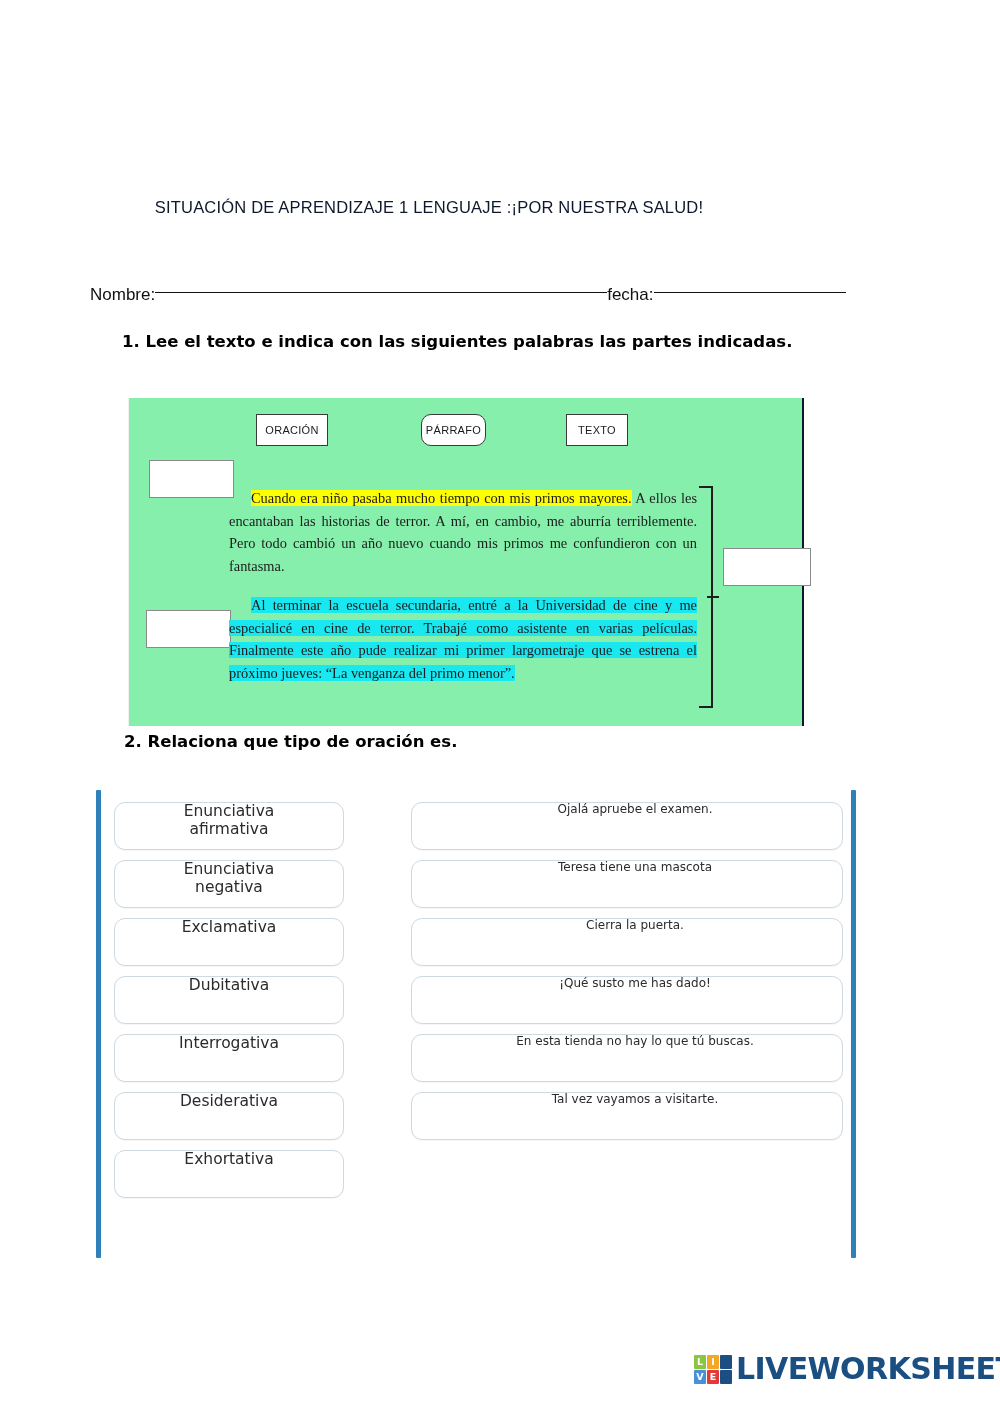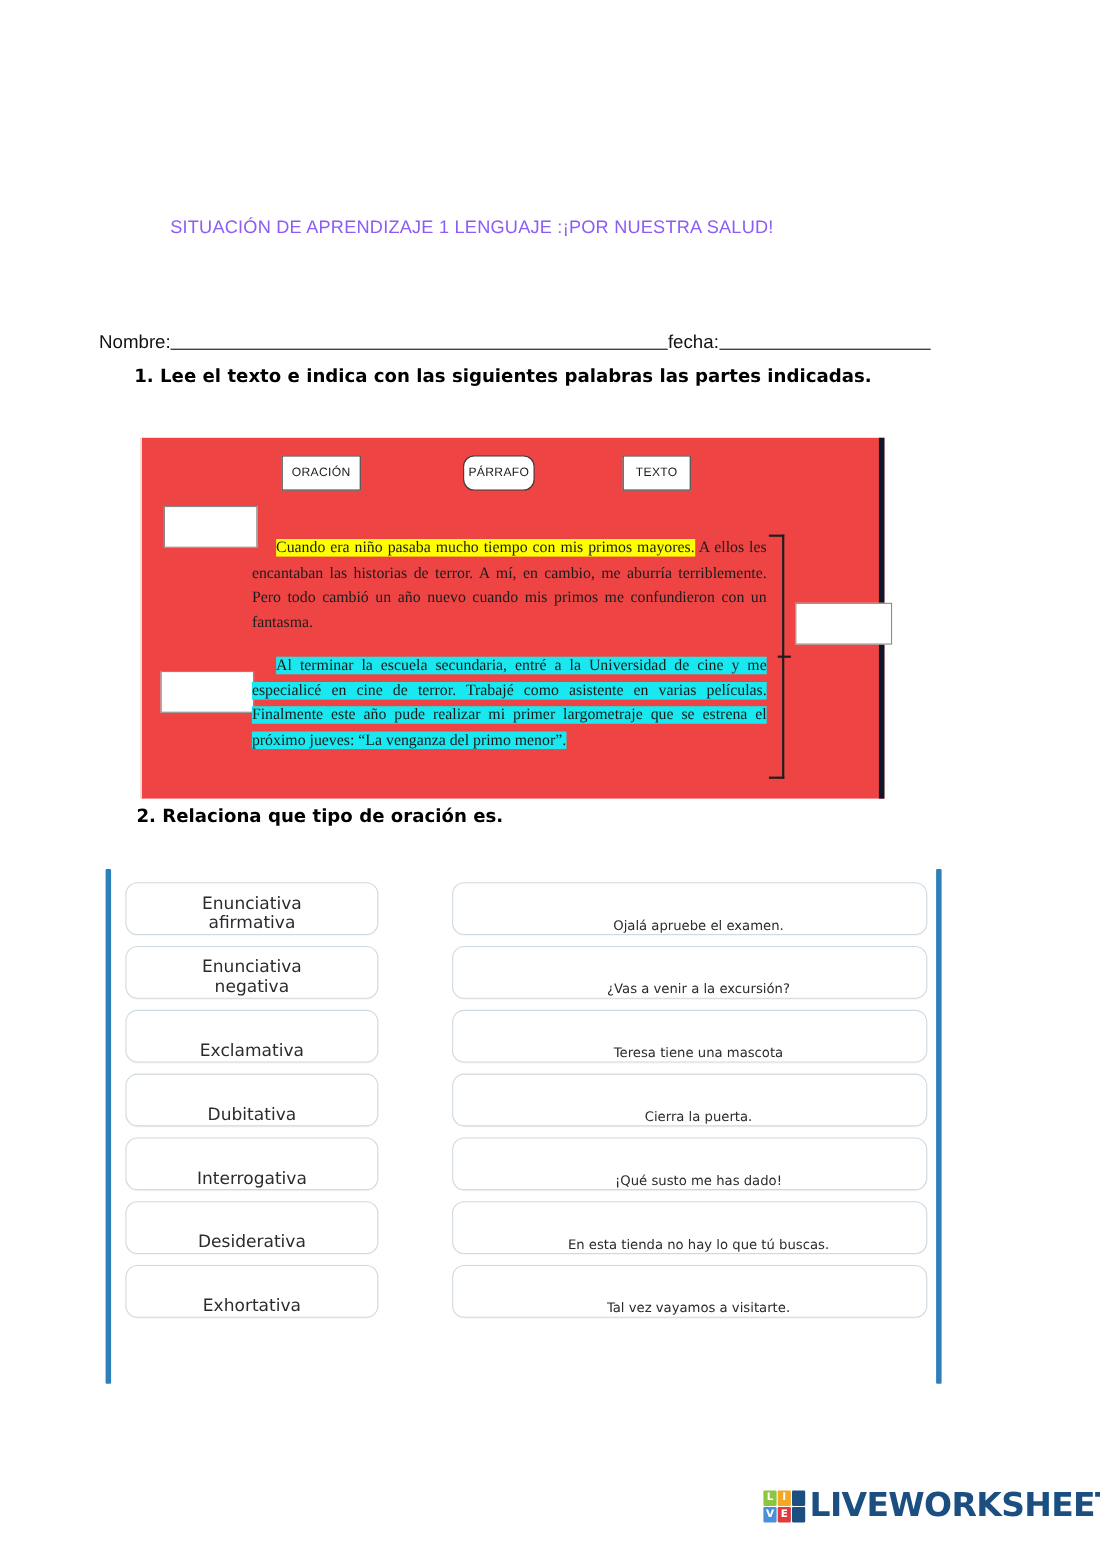--- a/index.html
+++ b/index.html
@@ -18,35 +18,34 @@
 
   
   .ws-title {
     position: absolute;
     left: 0;
     top: 198px;
     width: 858px;
     text-align: center;
     font-size: 16.5px;
     letter-spacing: 0.2px;
-    color: #8b5cf6;
+    color: #0f172a;
     white-space: nowrap;
   }
 
   .name-row {
     position: absolute;
     left: 90px;
     top: 285px;
     width: 810px;
     font-size: 17px;
     color: #111111;
     display: flex;
-    align-items: flex-end;
+    align-items: center;
     white-space: nowrap;
-    margin-top: 16px;
   }
   .name-row .lbl { flex: 0 0 auto; }
   .rule {
     display: inline-block;
     border-bottom: 1.6px solid #111;
     position: relative;
     top: -3px;
   }
   .rule-1 { width: 452px; }
   .rule-2 { width: 192px; }
@@ -64,22 +63,22 @@
   .q2 { left: 124px; top: 732px; }
 
   
   .ex1-frame {
     position: absolute;
     left: 128px;
     top: 398px;
     width: 676px;
     height: 328px;
     border-left: 1px solid #f0f0f0;
-    border-right: 5px solid #0f172a;
-    background: #ef4444;
+    border-right: 2px solid #0f172a;
+    background: #86efac;
     box-sizing: border-box;
   }
 
   
   .bank-box {
     position: absolute;
     border: 1.3px solid #3a3a3a;
     background: #fff;
     display: flex;
     align-items: center;
@@ -171,21 +170,21 @@
     gap: 10px;
   }
   .col-left  { left: 18px;  width: 230px; }
   .col-right { left: 315px; width: 432px; }
 
   .pill {
     border: 1.4px solid #cfd9e0;
     border-radius: 11px;
     background: #ffffff;
     display: flex;
-    align-items: flex-end;
+    align-items: flex-start;
     justify-content: center;
     text-align: center;
     font-family: "DejaVu Sans", sans-serif;
     color: #2b2b2b;
     box-sizing: border-box;
     line-height: 1.15;
     box-shadow: 0 1px 0 rgba(0,0,0,0.03);
   }
   .col-left .pill  { height: 48px; font-size: 15.5px; }
   .col-right .pill { height: 48px; font-size: 12px; padding-left: 16px; }
@@ -293,23 +292,20 @@
     <div class="pill">
         <span class="two-line">Exhortativa</span>
       </div>
   </div>
 
   <div class="match-col col-right">
     <div class="pill">
         <span>Ojalá apruebe el examen.</span>
       </div>
     <div class="pill">
-        <span>¿Vas a venir a la excursión?</span>
-      </div>
-    <div class="pill">
         <span>Teresa tiene una mascota</span>
       </div>
     <div class="pill">
         <span>Cierra la puerta.</span>
       </div>
     <div class="pill">
         <span>¡Qué susto me has dado!</span>
       </div>
     <div class="pill">
         <span>En esta tienda no hay lo que tú buscas.</span>

